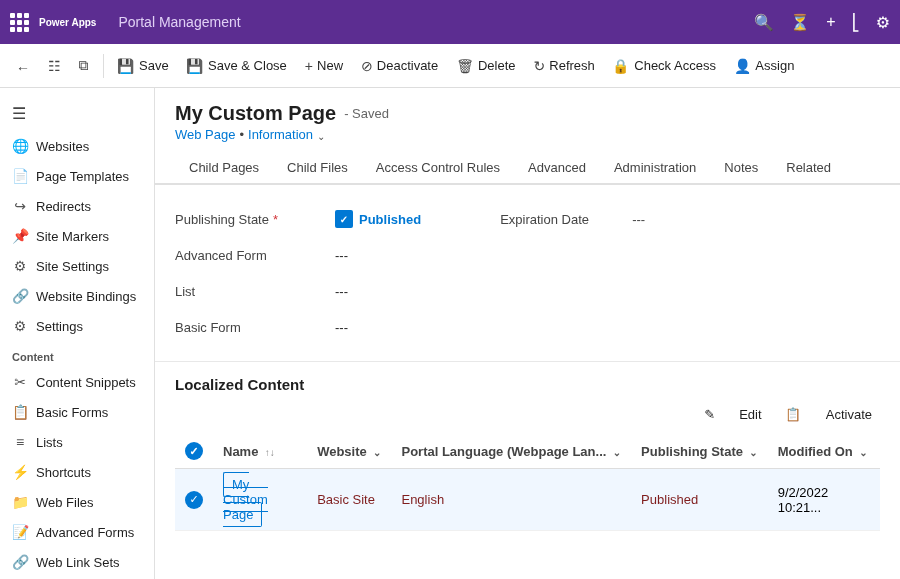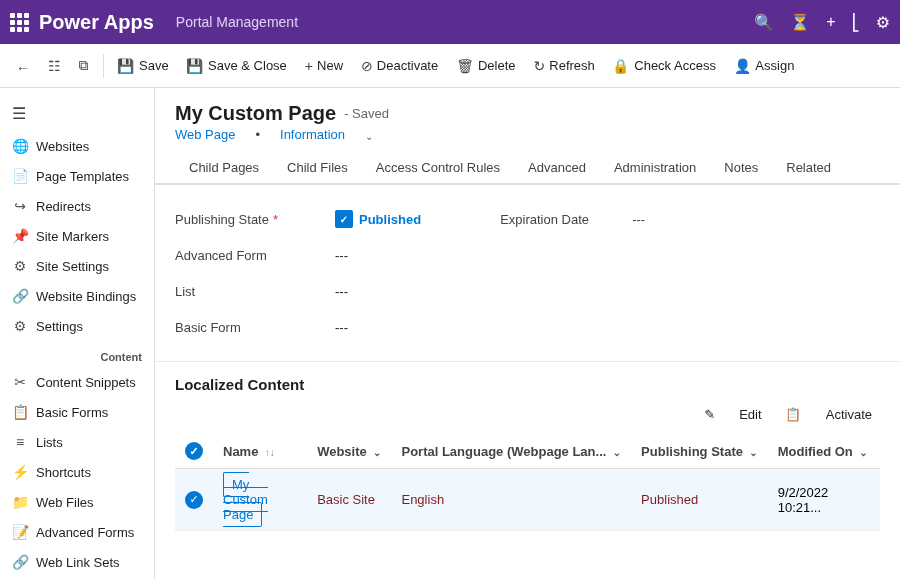--- a/index.html
+++ b/index.html
@@ -11,21 +11,21 @@
       color: #fff;
       height: 44px;
       display: flex;
       align-items: center;
       padding: 0 10px;
       gap: 10px;
       flex-shrink: 0;
     }
     .top-nav-grid-icon { display: grid; grid-template-columns: repeat(3,5px); gap: 2px; cursor: pointer; }
     .top-nav-grid-icon span { width: 5px; height: 5px; background: #fff; display: block; border-radius: 1px; }
-    .top-nav-app-name { font-size: 20px; font-weight: 600; color: #fff; }
+    .top-nav-app-name { font-size: 10px; font-weight: 600; color: #fff; }
     .top-nav-portal { font-size: 14px; color: #e0d0f5; margin-left: 12px; }
     .top-nav-spacer { flex: 1; }
     .top-nav-icons { display: flex; gap: 16px; align-items: center; }
     .top-nav-icon { color: #fff; font-size: 16px; cursor: pointer; }
 
     
     .toolbar {
       background: #fff;
       border-bottom: 1px solid #ddd;
       height: 44px;
@@ -77,21 +77,20 @@
       color: #1f1f1f;
       font-size: 13px;
     }
     .sidebar-item .si-icon { font-size: 14px; color: #555; width: 16px; text-align: center; }
     .sidebar-section-label {
       padding: 10px 12px 4px;
       font-size: 11px;
       font-weight: 600;
       color: #555;
       text-transform: none;
-      text-align: right;
     }
 
     
     .content-area {
       flex: 1;
       overflow-y: auto;
       padding: 0;
     }
 
     
@@ -111,21 +110,21 @@
     }
     .page-saved {
       font-size: 13px;
       color: #666;
     }
     .page-subtitle {
       font-size: 12px;
       color: #444;
       display: flex;
       align-items: flex-end;
-      gap: 20px;
+      gap: 4px;
       margin-bottom: 10px;
     }
     .page-subtitle .sub-link { color: #0078d4; cursor: pointer; text-decoration: none; }
     .page-subtitle .sub-arrow { font-size: 10px; color: #555; cursor: pointer; }
 
     
     .tabs {
       display: flex;
       border-bottom: 2px solid #e0e0e0;
       padding: 0 20px;

